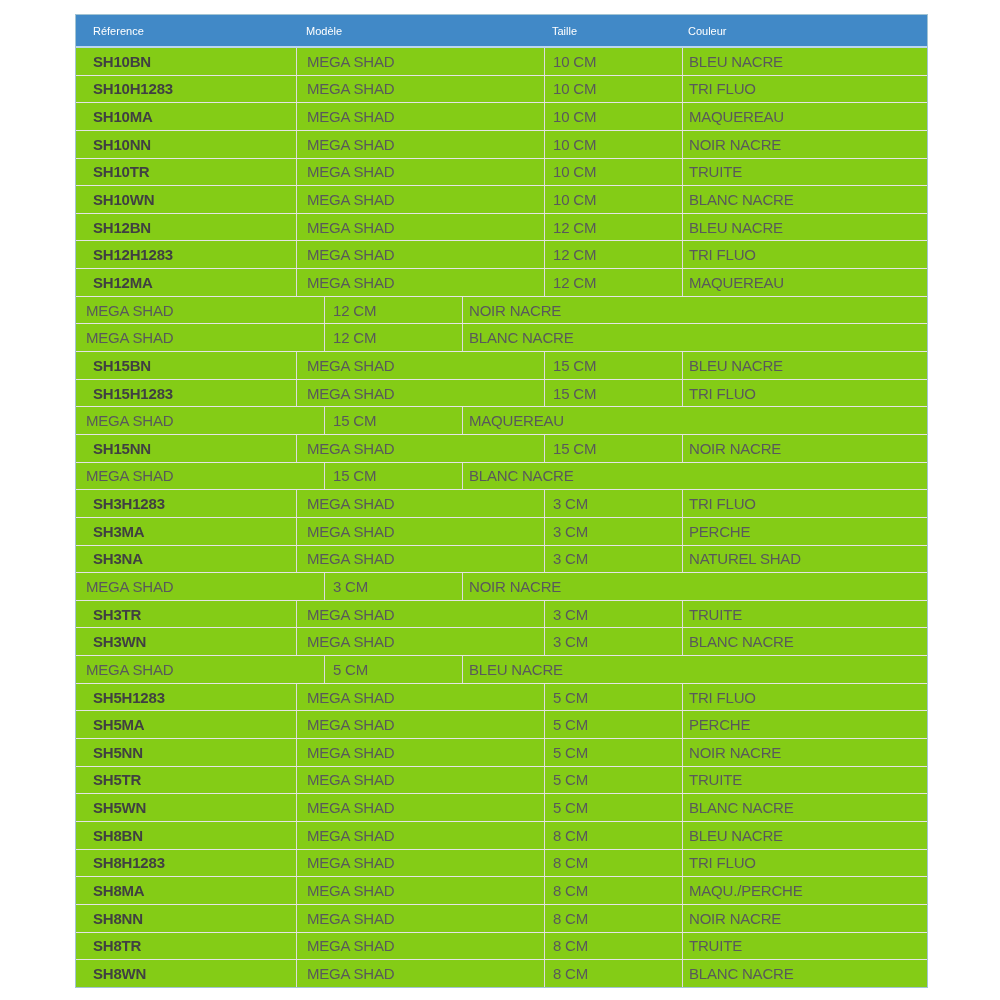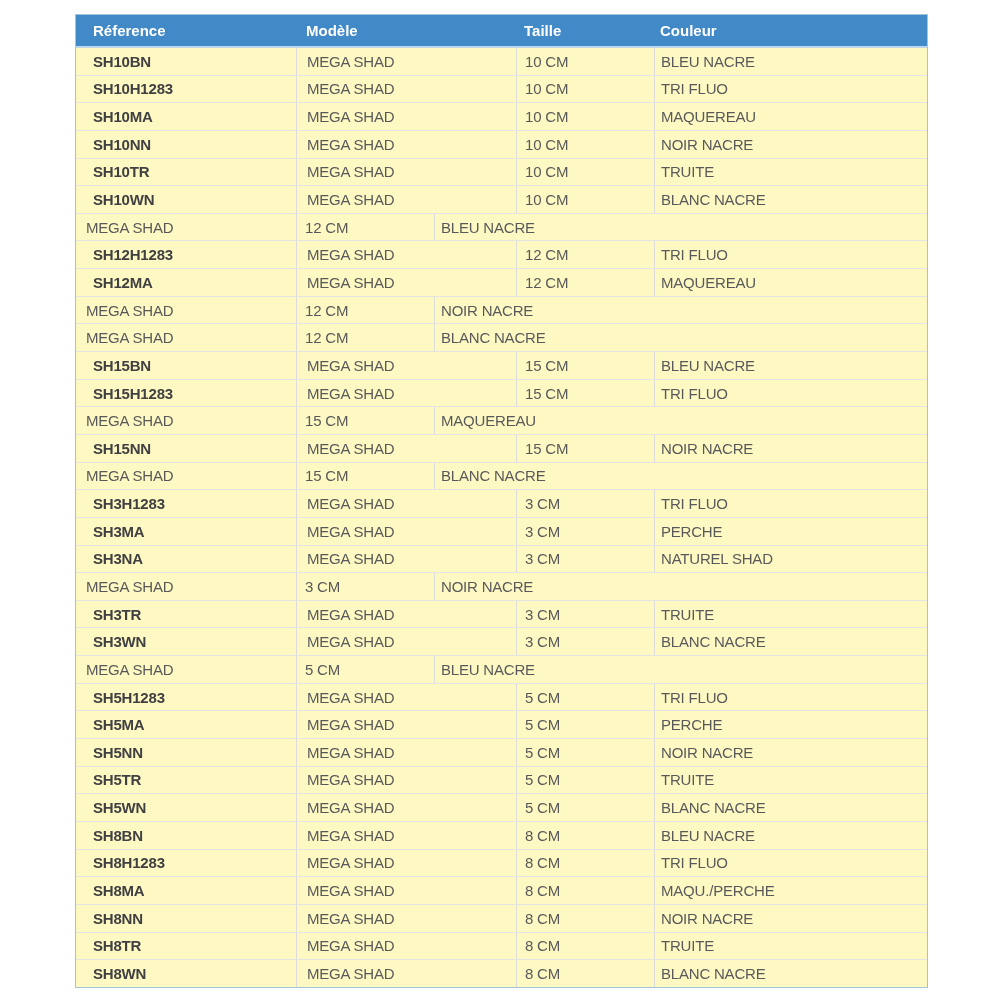--- a/index.html
+++ b/index.html
@@ -26,54 +26,54 @@
     display: flex;
     flex-direction: column;
     background: #ffffff;
   }
   .thead {
     display: flex;
     height: 31px;
     flex: 0 0 31px;
     background: var(--accent, #4189c7);
     color: var(--header-text, #ffffff);
-    font-weight: bold;
-    font-size: 15px;
+    font-weight: normal;
+    font-size: 11px;
     align-items: center;
     border-bottom: 2px solid var(--header-underline, #bcd6ee);
     justify-content: center;
   }
   .tbody {
     display: flex;
     flex-direction: column;
     flex: 1 1 auto;
   }
   .tr {
     display: flex;
     flex: 1 1 auto;
     align-items: flex-start;
-    background: #fef9c3;
+    background: #84cc16;
   }
   .tr + .tr {
     border-top: 1px solid var(--row-divider, #e4e4e4);
   }
   .th, .td {
     box-sizing: border-box;
     height: 100%;
     display: flex;
     align-items: center;
     overflow: hidden;
     white-space: nowrap;
   }
   .td + .td {
     border-left: 1px solid var(--col-divider, #dcdcdc);
   }
   .col-ref   { width: 220px; flex: 0 0 220px; padding-left: 17px; }
   .col-model { width: 220px; flex: 0 0 220px; padding-left: 10px; }
-  .col-size  { width: 138px; flex: 0 0 138px; padding-left: 8px; }
+  .col-size  { width: 138px; flex: 0 0 138px; padding-left: 8px; margin-left: 28px; }
   .col-color { flex: 1 1 auto; padding-left: 6px; }
   .td {
     font-size: 15px;
     color: var(--body-text, #59595b);
     letter-spacing: -0.2px;
   }
   .td.col-ref {
     font-weight: bold;
     color: var(--ref-text, #404042);
   }
@@ -126,20 +126,21 @@
   </div>
 
   <div class="tr">
     <div class="td col-ref">SH10WN</div>
     <div class="td col-model">MEGA SHAD</div>
     <div class="td col-size">10 CM</div>
     <div class="td col-color">BLANC NACRE</div>
   </div>
 
   <div class="tr">
+    <div class="td col-ref">SH12BN</div>
     <div class="td col-model">MEGA SHAD</div>
     <div class="td col-size">12 CM</div>
     <div class="td col-color">BLEU NACRE</div>
   </div>
 
   <div class="tr">
     <div class="td col-ref">SH12H1283</div>
     <div class="td col-model">MEGA SHAD</div>
     <div class="td col-size">12 CM</div>
     <div class="td col-color">TRI FLUO</div>

